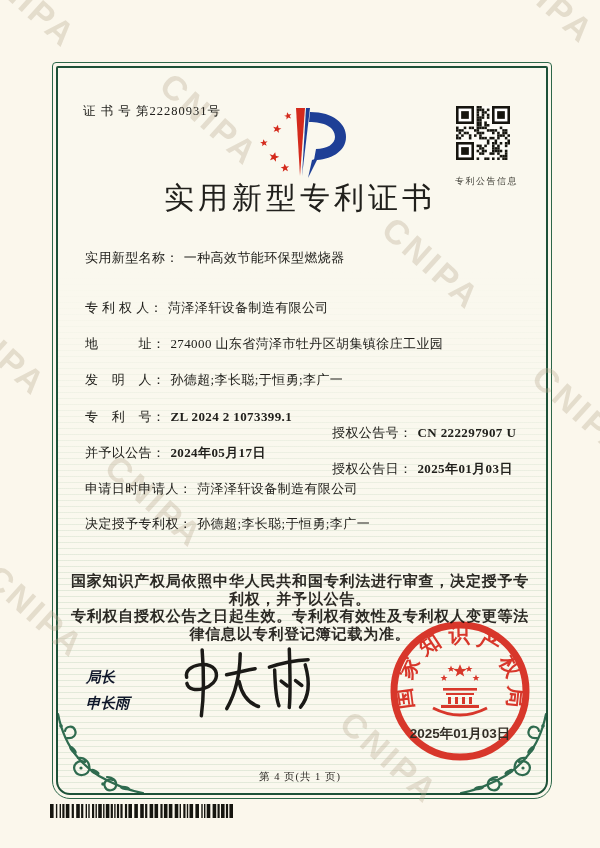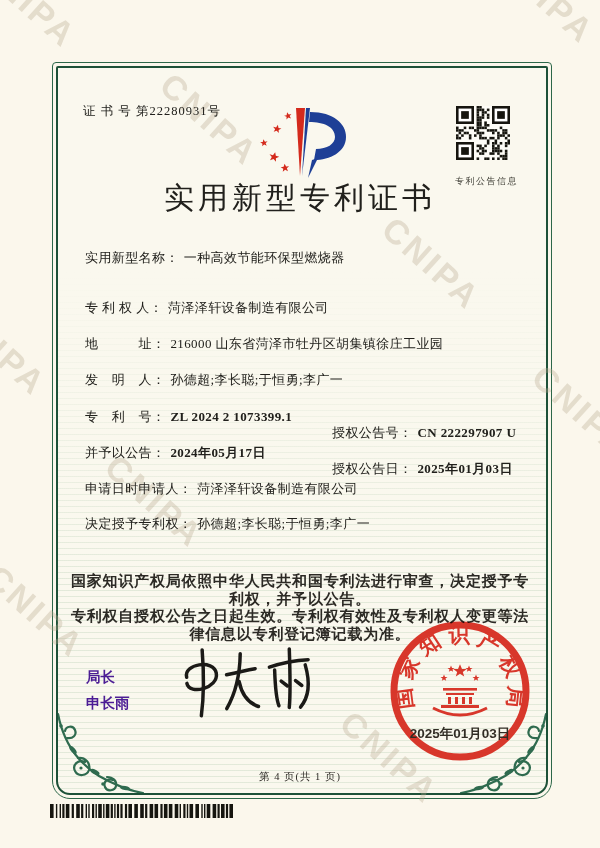--- a/index.html
+++ b/index.html
@@ -54,21 +54,21 @@
   .row .val{margin-left:5px;}
   .row .col2{position:absolute;left:247px;top:16px;}
   .num{font-weight:bold;}
   .statement{
     position:absolute;left:64px;right:64px;top:573px;text-align:center;
     font-size:15px;line-height:17.5px;letter-spacing:.8px;color:#2c2a25;font-weight:bold;
   }
   .signer{
     position:absolute;left:86px;top:664px;
     font-family:"Liberation Sans","DejaVu Sans",sans-serif;
-    font-size:14.5px;font-weight:600;line-height:26px;color:#4c1d95;
+    font-size:14.5px;font-weight:600;line-height:26px;color:#0f172a;font-style:italic;
   }
   .signature{position:absolute;left:172px;top:640px;width:165px;height:82px;transform:rotate(-2deg);}
   .seal{position:absolute;left:385px;top:616px;width:150px;height:150px;mix-blend-mode:multiply;}
   .page-info{
     position:absolute;left:0;right:0;top:770px;text-align:center;
     font-size:10.5px;letter-spacing:1px;color:#2c2a25;
   }
   .barcode{position:absolute;left:50px;top:804px;width:185px;height:14px;z-index:3;}
 </style>
 </head>
@@ -280,21 +280,21 @@
 
   <div class="doc-title">实用新型专利证书</div>
 
   <div class="row" style="top:299px">
     <span class="lab">专 利 权 人：</span><span class="val">菏泽泽轩设备制造有限公司</span>
   </div>
   <div class="row" style="top:249px">
     <span class="lab">实用新型名称：</span><span class="val">一种高效节能环保型燃烧器</span>
   </div>
   <div class="row" style="top:335px">
-    <span class="lab">地　　　址：</span><span class="val">216000 山东省菏泽市牡丹区胡集镇徐庄工业园</span>
+    <span class="lab">地　　　址：</span><span class="val">274000 山东省菏泽市牡丹区胡集镇徐庄工业园</span>
   </div>
   <div class="row" style="top:371px">
     <span class="lab">发　明　人：</span><span class="val">孙德超;李长聪;于恒勇;李广一</span>
   </div>
   <div class="row" style="top:408px">
     <span class="lab">专　利　号：</span><span class="val num">ZL 2024 2 1073399.1</span>
     <span class="col2"><span class="lab">授权公告号：</span><span class="val num">CN 222297907 U</span></span>
   </div>
   <div class="row" style="top:444px">
     <span class="lab">并予以公告：</span><span class="val num">2024年05月17日</span>

